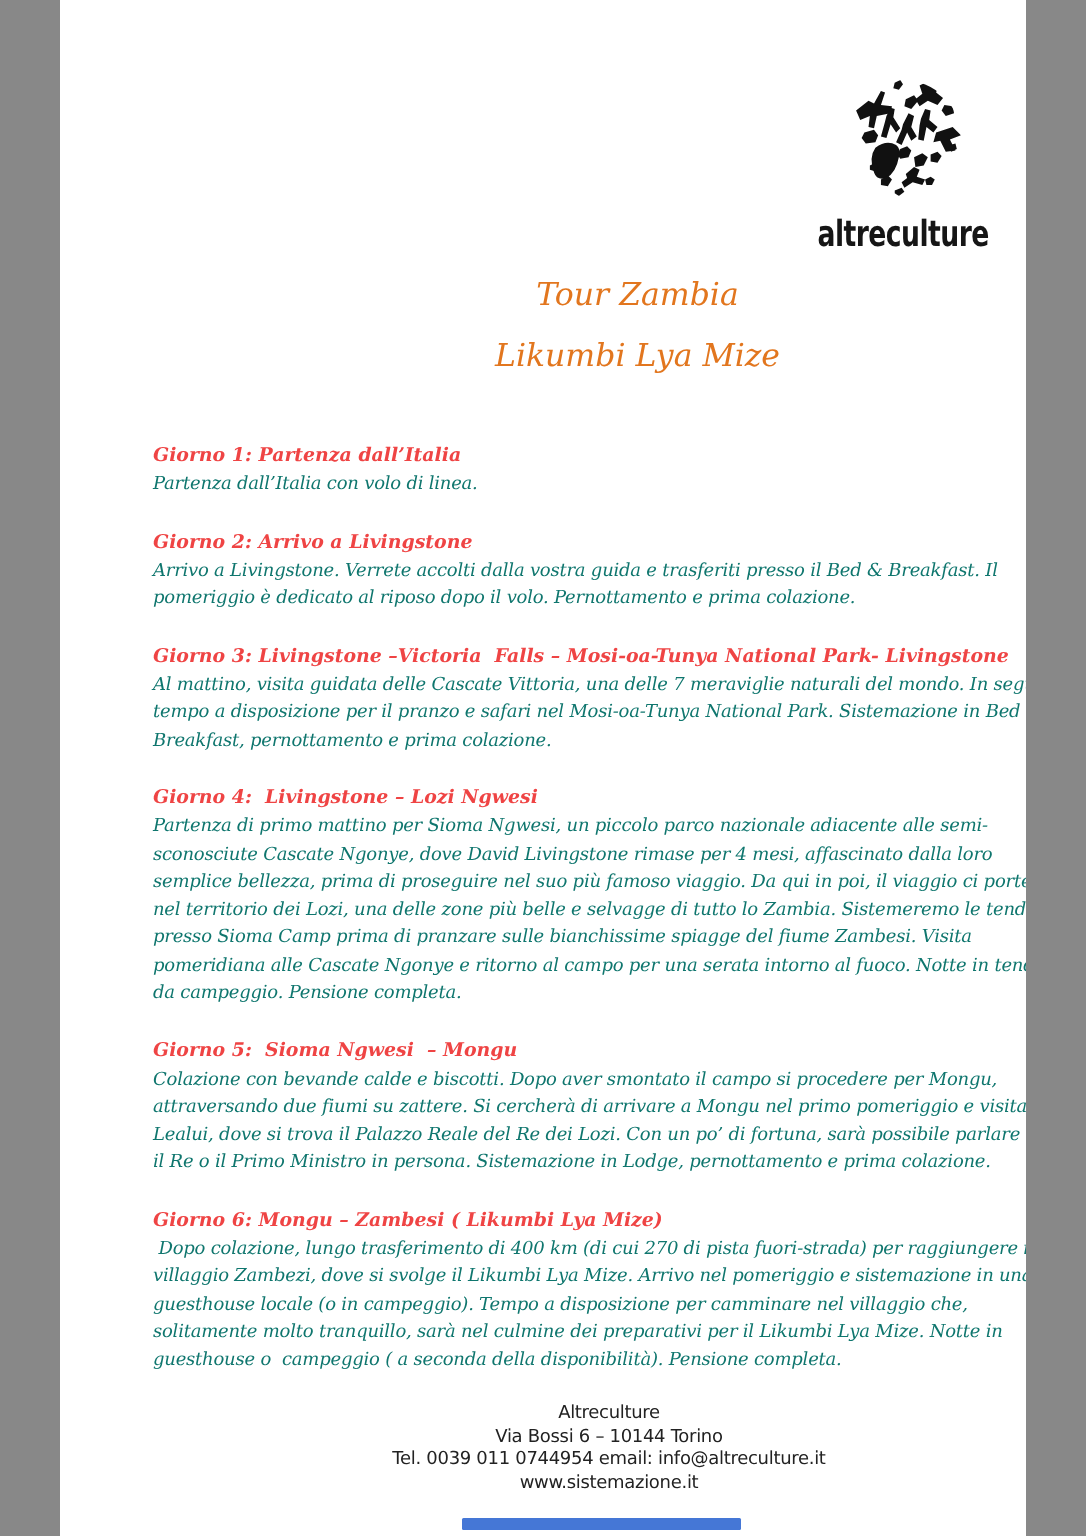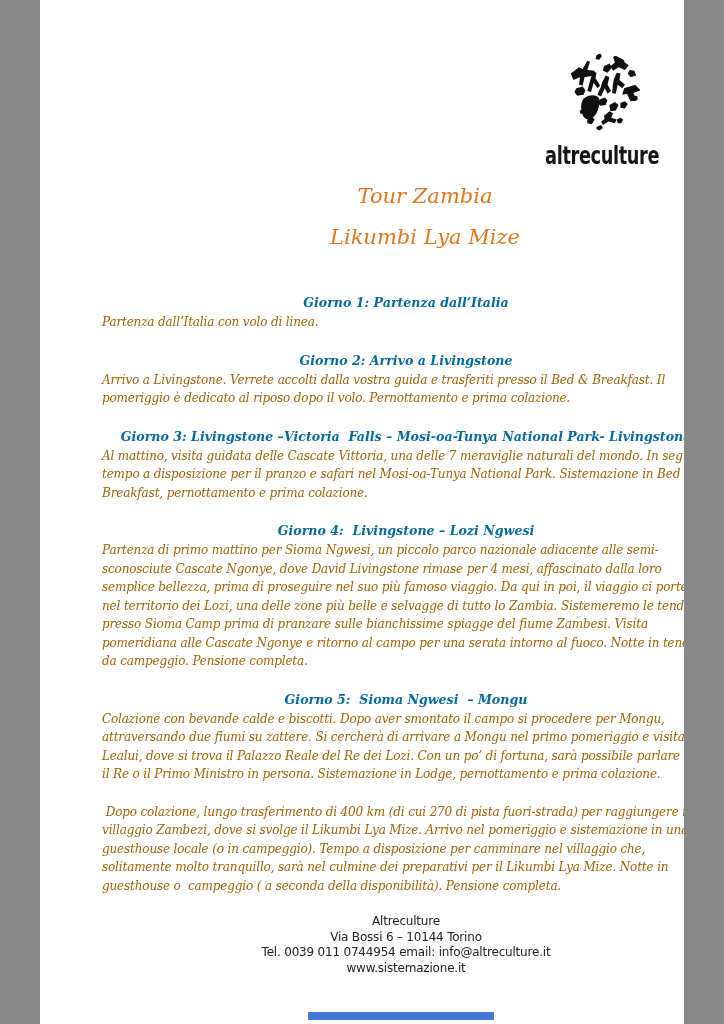--- a/index.html
+++ b/index.html
@@ -48,32 +48,31 @@
   .content {
     position:absolute; top:293px; left:62px; width:608px;
   }
   .day { margin:0 0 19px 0; }
   .day-heading {
     margin:0 0 1px 0;
     font-size:12.6px;
     line-height:19px;
     font-weight:bold;
     font-style:italic;
-    text-align:center;
     white-space:pre-wrap;
-    color:#0369a1;
+    color:#ef4444;
   }
   .day-body {
     margin:0;
     font-size:12px;
     line-height:18.5px;
     font-style:italic;
     letter-spacing:-0.15px;
     white-space:pre-wrap;
-    color:#a16207;
+    color:#0f766e;
   }
 
   
   .footer {
     margin-top:12px;
     text-align:center;
     font-family:"DejaVu Sans", sans-serif;
     font-style:normal;
     font-size:12px;
     line-height:15.5px;
@@ -163,20 +162,21 @@
       <h3 class="day-heading">Giorno 4:  Livingstone – Lozi Ngwesi</h3>
       <p class="day-body">Partenza di primo mattino per Sioma Ngwesi, un piccolo parco nazionale adiacente alle semi-sconosciute Cascate Ngonye, dove David Livingstone rimase per 4 mesi, affascinato dalla loro semplice bellezza, prima di proseguire nel suo più famoso viaggio. Da qui in poi, il viaggio ci porterà nel territorio dei Lozi, una delle zone più belle e selvagge di tutto lo Zambia. Sistemeremo le tende presso Sioma Camp prima di pranzare sulle bianchissime spiagge del fiume Zambesi. Visita pomeridiana alle Cascate Ngonye e ritorno al campo per una serata intorno al fuoco. Notte in tende da campeggio. Pensione completa.</p>
     </section>
 
     <section class="day">
       <h3 class="day-heading">Giorno 5:  Sioma Ngwesi  – Mongu</h3>
       <p class="day-body">Colazione con bevande calde e biscotti. Dopo aver smontato il campo si procedere per Mongu, attraversando due fiumi su zattere. Si cercherà di arrivare a Mongu nel primo pomeriggio e visitare Lealui, dove si trova il Palazzo Reale del Re dei Lozi. Con un po’ di fortuna, sarà possibile parlare con il Re o il Primo Ministro in persona. Sistemazione in Lodge, pernottamento e prima colazione.</p>
     </section>
 
     <section class="day">
+      <h3 class="day-heading">Giorno 6: Mongu – Zambesi ( Likumbi Lya Mize)</h3>
       <p class="day-body"> Dopo colazione, lungo trasferimento di 400 km (di cui 270 di pista fuori-strada) per raggiungere il villaggio Zambezi, dove si svolge il Likumbi Lya Mize. Arrivo nel pomeriggio e sistemazione in una guesthouse locale (o in campeggio). Tempo a disposizione per camminare nel villaggio che, solitamente molto tranquillo, sarà nel culmine dei preparativi per il Likumbi Lya Mize. Notte in guesthouse o  campeggio ( a seconda della disponibilità). Pensione completa.</p>
     </section>
 
     <div class="footer">
       <div>Altreculture</div>
       <div>Via Bossi 6 – 10144 Torino</div>
       <div>Tel. 0039 011 0744954 email: info@altreculture.it</div>
       <div>www.sistemazione.it</div>
     </div>
 

